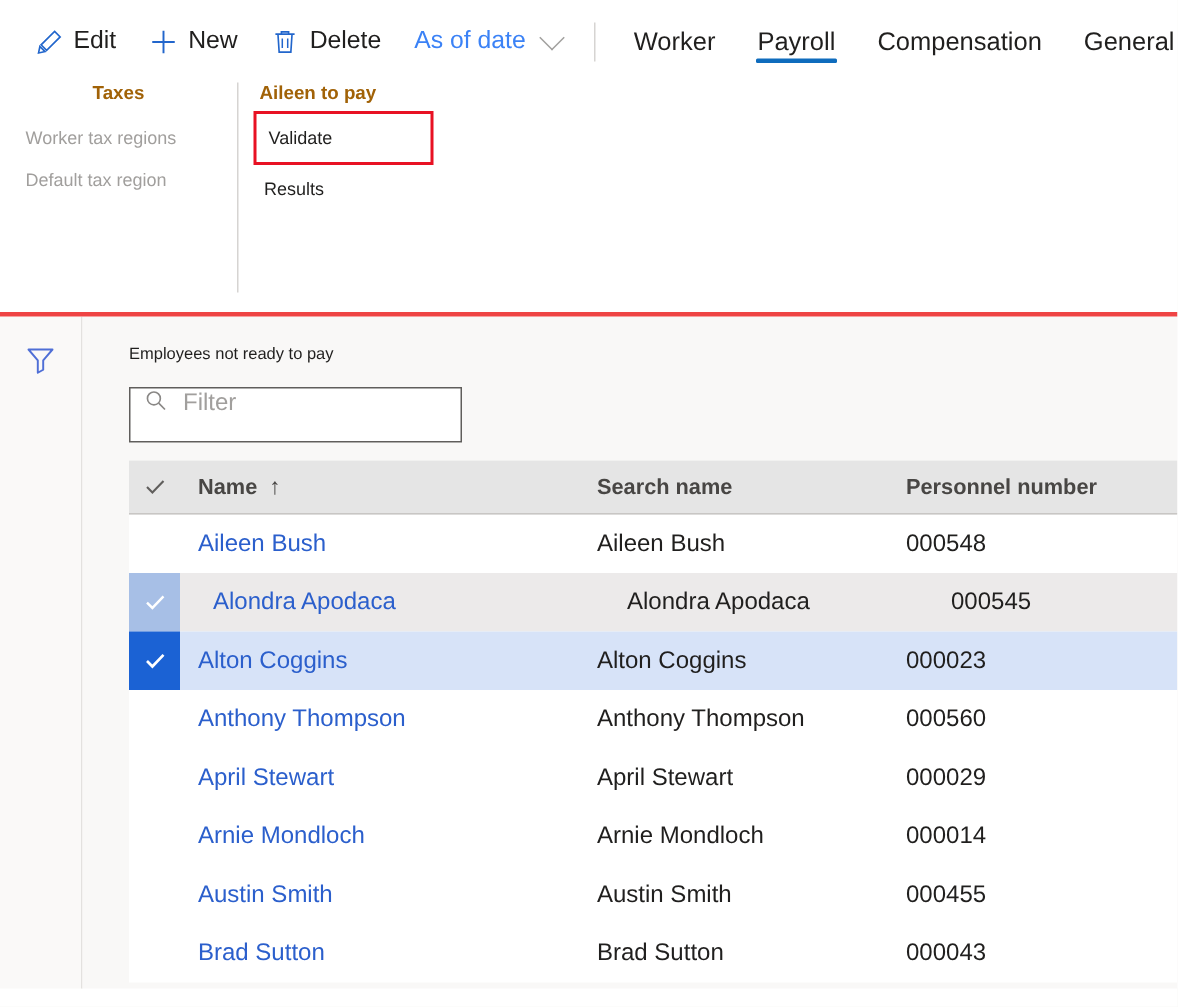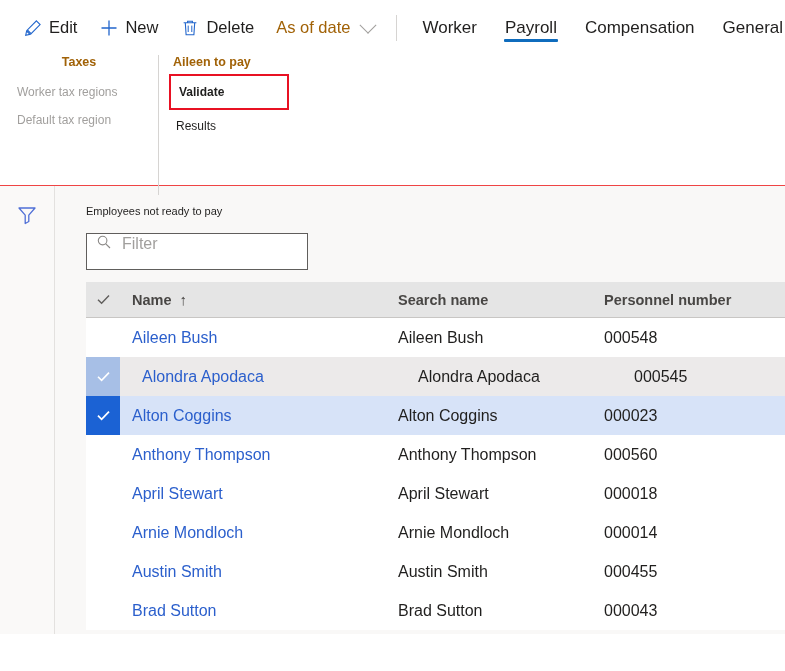--- a/index.html
+++ b/index.html
@@ -12,23 +12,23 @@
     overflow: hidden;
     background: #ffffff;
     font-family: "Liberation Sans", sans-serif;
     color: #201f1e;
     -webkit-font-smoothing: antialiased;
   }
 
   
   .action-pane {
     position: relative;
-    height: 186px;
+    height: 211px;
     background: #ffffff;
-    border-bottom: 1px solid #ef4444;
+    border-bottom: 3px solid #ef4444;
     box-sizing: border-box;
   }
 
   .command-bar {
     display: flex;
     align-items: center;
     height: 55px;
     padding-left: 12px;
     box-sizing: border-box;
   }
@@ -50,21 +50,21 @@
   .cmd-btn .glyph {
     display: inline-flex;
     align-items: center;
     justify-content: center;
     width: 19px;
     height: 19px;
     color: #2266cc;
     flex: none;
   }
   .cmd-btn.disabled {
-    color: #a16207;
+    color: #3b82f6;
     cursor: default;
   }
 
   .chev {
     display: inline-block;
     width: 11px;
     height: 11px;
     border-right: 1.6px solid #a19f9d;
     border-bottom: 1.6px solid #a19f9d;
     transform: rotate(45deg) translate(-2px,-2px);
@@ -136,21 +136,20 @@
     color: #201f1e;
     cursor: pointer;
     white-space: nowrap;
     padding: 0 3px;
   }
   .group-item.disabled { color: #a19f9d; cursor: default; }
   .group-item.highlight {
     outline: 2.5px solid #e81123;
     outline-offset: 2px;
     padding: 0 6px;
-    font-weight: bold;
   }
   .group-divider {
     width: 1px;
     background: #d6d4d2;
     margin: 0 0 0 0;
     align-self: stretch;
     flex: none;
   }
 
   
@@ -461,21 +460,21 @@
 
         <div class="grid-row">
           <div class="rowcheck"></div>
           <div class="cell c-name">
               <span class="row-link">April Stewart</span>
             </div>
           <div class="cell c-search">
               <span class="row-text">April Stewart</span>
             </div>
           <div class="cell c-pers">
-              <span class="row-text">000018</span>
+              <span class="row-text">000029</span>
             </div>
         </div>
 
         <div class="grid-row">
           <div class="rowcheck"></div>
           <div class="cell c-name">
               <span class="row-link">Arnie Mondloch</span>
             </div>
           <div class="cell c-search">
               <span class="row-text">Arnie Mondloch</span>

